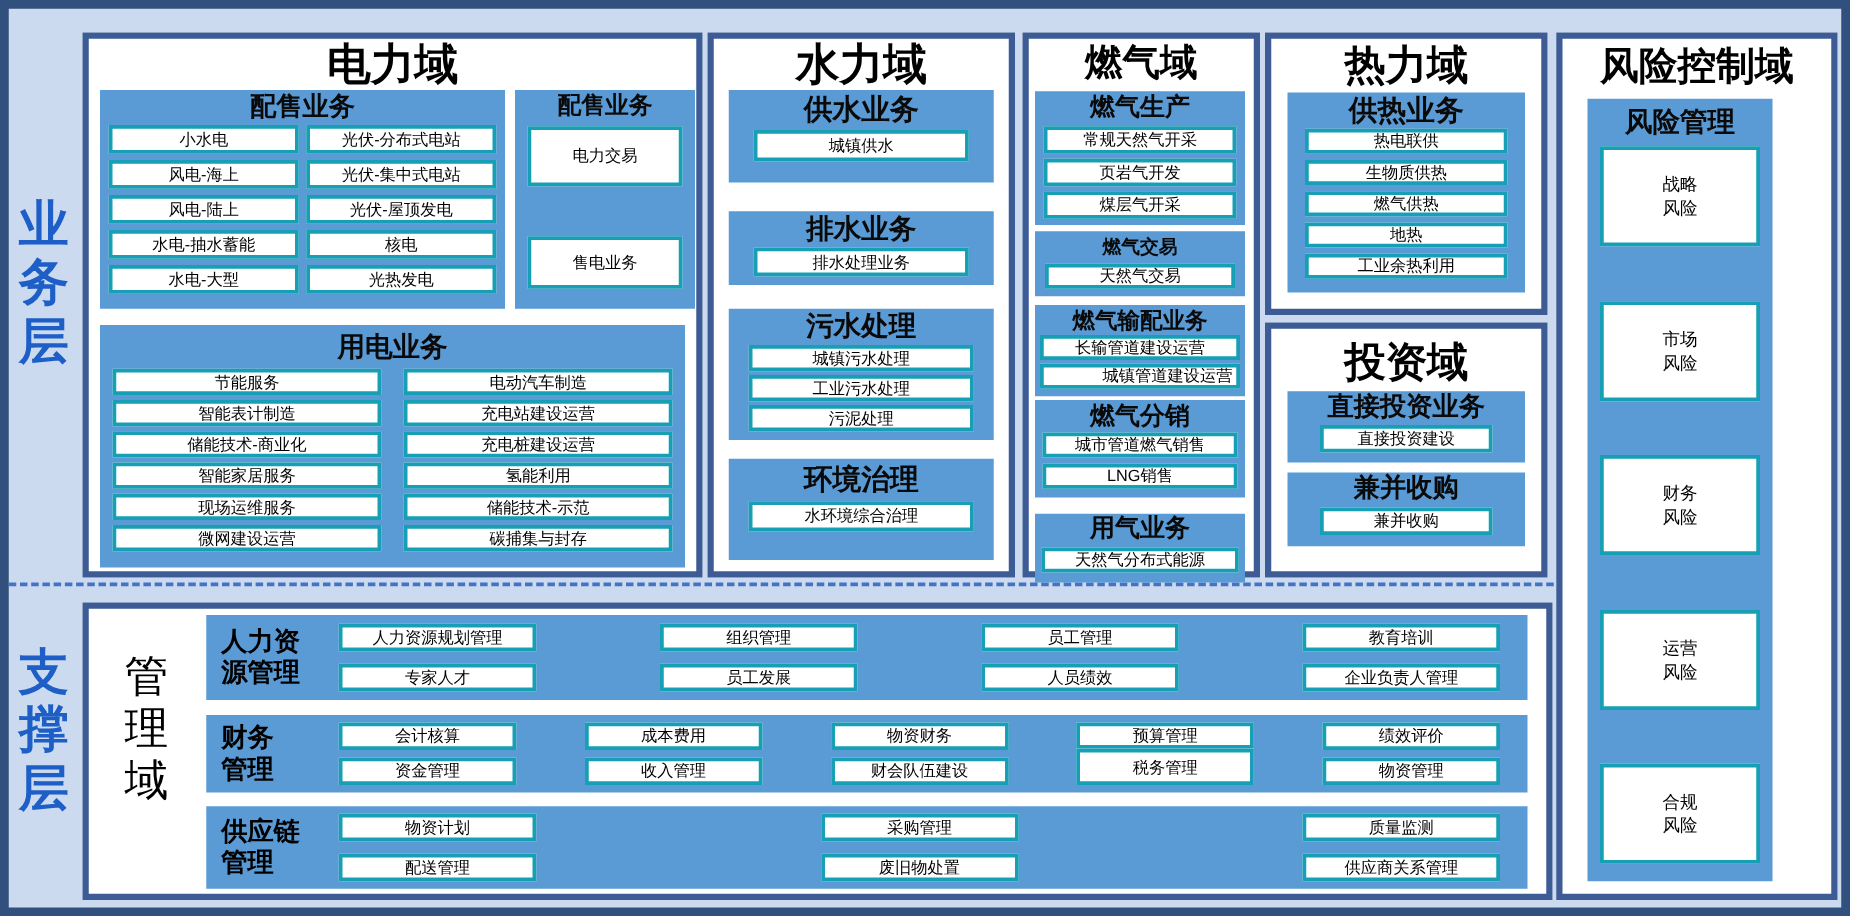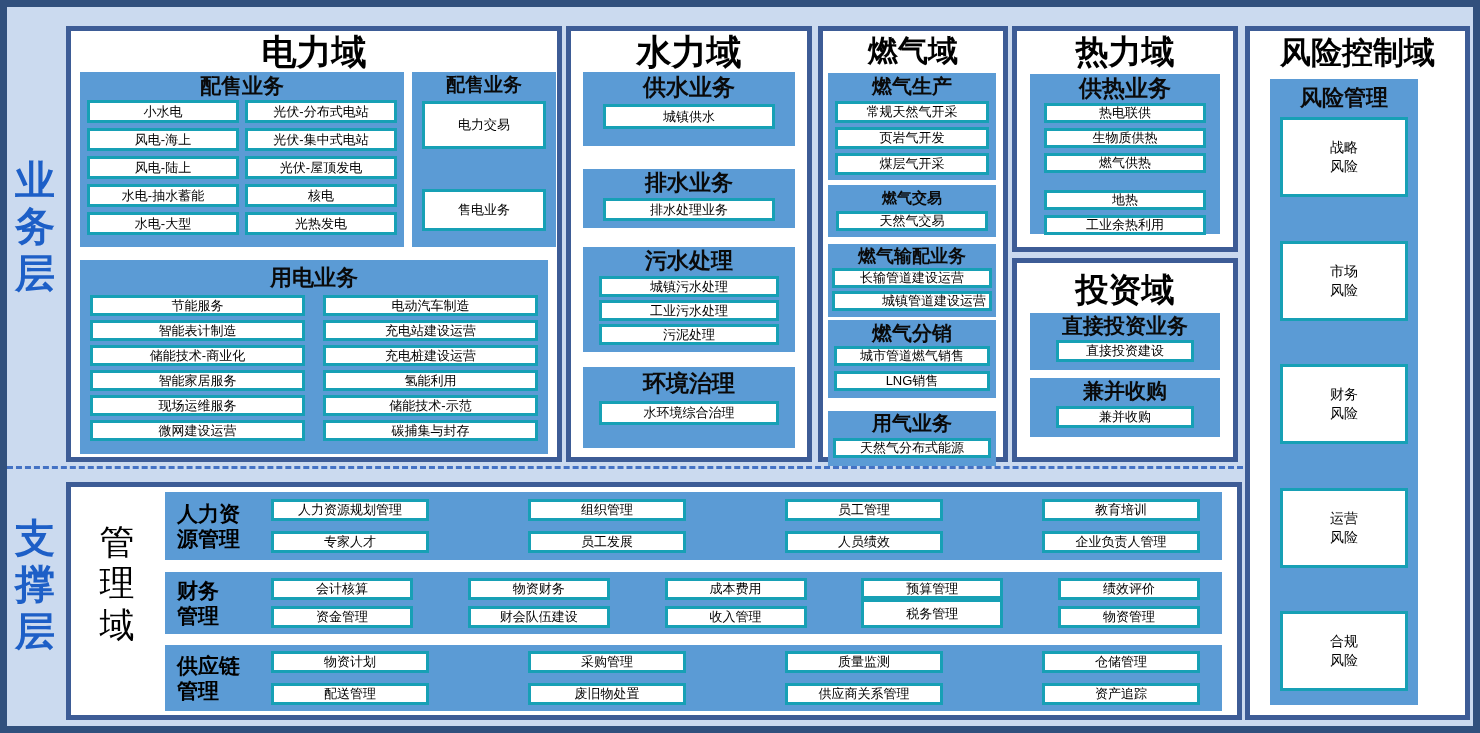--- a/index.html
+++ b/index.html
@@ -136,21 +136,21 @@
     </div>
   </div>
 
   <div class="box" style="left:1005px;top:19px;width:226px;height:226px;">
     <div class="box-title" style="font-size:33px;line-height:42px;">热力域</div>
     <div class="blk" style="left:13px;top:43px;width:190px;height:160px;">
       <div class="blk-title" style="font-size:23px;line-height:28px;">供热业务</div>
       <div class="itm" style="height:20px;margin:1px 14px 0;">热电联供</div>
       <div class="itm" style="height:20px;margin:5px 14px 0;">生物质供热</div>
       <div class="itm" style="height:20px;margin:5px 14px 0;">燃气供热</div>
-      <div class="itm" style="height:20px;margin:17px 14px 0;">地热</div>
+      <div class="itm" style="height:20px;margin:5px 14px 0;">地热</div>
       <div class="itm" style="height:20px;margin:5px 14px 0;">工业余热利用</div>
     </div>
   </div>
 
   <div class="box" style="left:1005px;top:251px;width:226px;height:204px;">
     <div class="box-title" style="font-size:33px;line-height:38px;margin-top:8px;">投资域</div>
     <div class="blk" style="left:13px;top:50px;width:190px;height:57px;">
       <div class="blk-title" style="font-size:21px;line-height:26px;">直接投资业务</div>
       <div class="itm" style="height:22px;margin:1px 26px 0;">直接投资建设</div>
     </div>
@@ -221,26 +221,26 @@
       <div class="mrow-label">
         <div>财务</div>
         <div>管理</div>
       </div>
       <div class="mgroups">
         <div class="mgroup" style="height:50px;width:142px;">
           <div class="itm" style="height:22px;">会计核算</div>
           <div class="itm" style="height:22px;">资金管理</div>
         </div>
         <div class="mgroup" style="height:50px;width:142px;">
+          <div class="itm" style="height:22px;">成本费用</div>
+          <div class="itm" style="height:22px;">收入管理</div>
+        </div>
+        <div class="mgroup" style="height:50px;width:142px;">
           <div class="itm" style="height:22px;">物资财务</div>
           <div class="itm" style="height:22px;">财会队伍建设</div>
-        </div>
-        <div class="mgroup" style="height:50px;width:142px;">
-          <div class="itm" style="height:22px;">成本费用</div>
-          <div class="itm" style="height:22px;">收入管理</div>
         </div>
         <div class="mgroup" style="height:50px;width:142px;">
           <div class="itm" style="height:22px;">预算管理</div>
           <div class="itm" style="height:30px;">税务管理</div>
         </div>
         <div class="mgroup" style="height:50px;width:142px;">
           <div class="itm" style="height:22px;">绩效评价</div>
           <div class="itm" style="height:22px;">物资管理</div>
         </div>
       </div>
@@ -257,21 +257,17 @@
           <div class="itm" style="height:22px;">配送管理</div>
         </div>
         <div class="mgroup" style="height:54px;width:158px;">
           <div class="itm" style="height:22px;">采购管理</div>
           <div class="itm" style="height:22px;">废旧物处置</div>
         </div>
         <div class="mgroup" style="height:54px;width:158px;">
           <div class="itm" style="height:22px;">质量监测</div>
           <div class="itm" style="height:22px;">供应商关系管理</div>
         </div>
-        <div class="mgroup" style="height:54px;width:158px;">
-          <div class="itm" style="height:22px;">仓储管理</div>
-          <div class="itm" style="height:22px;">资产追踪</div>
-        </div>
       </div>
     </div>
   </div>
 
 </div>
 
 </body></html>

